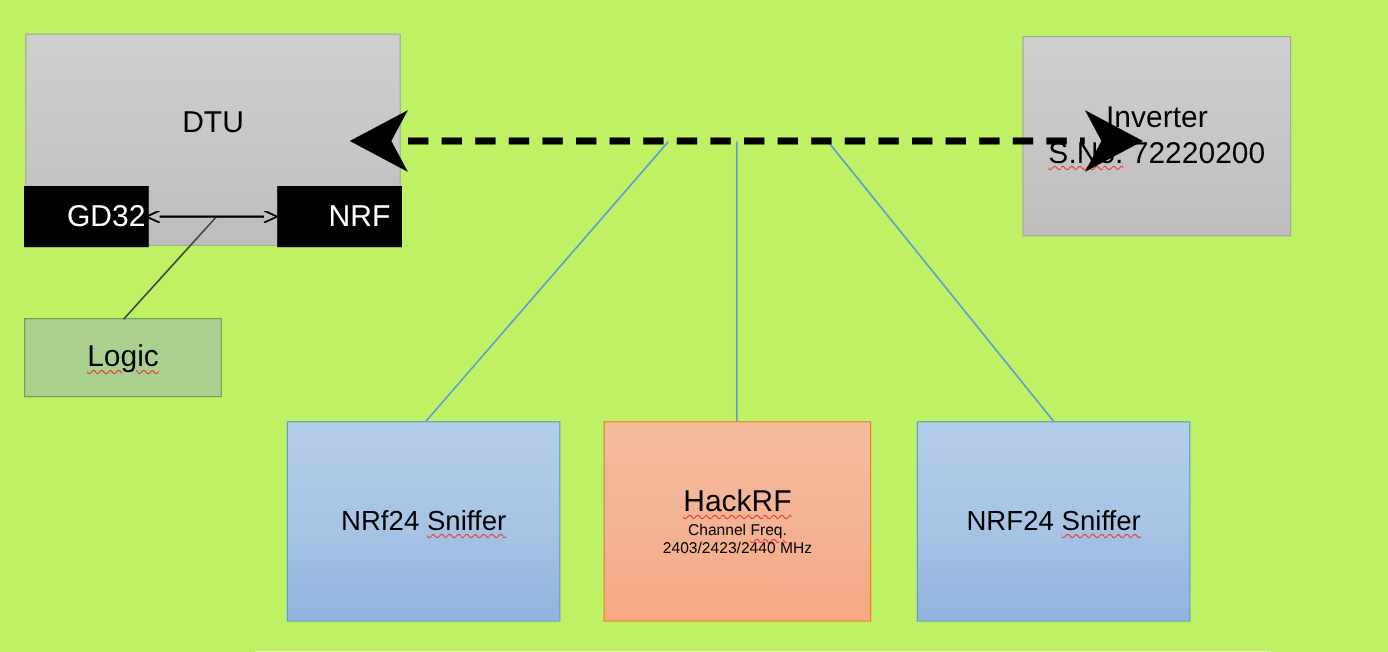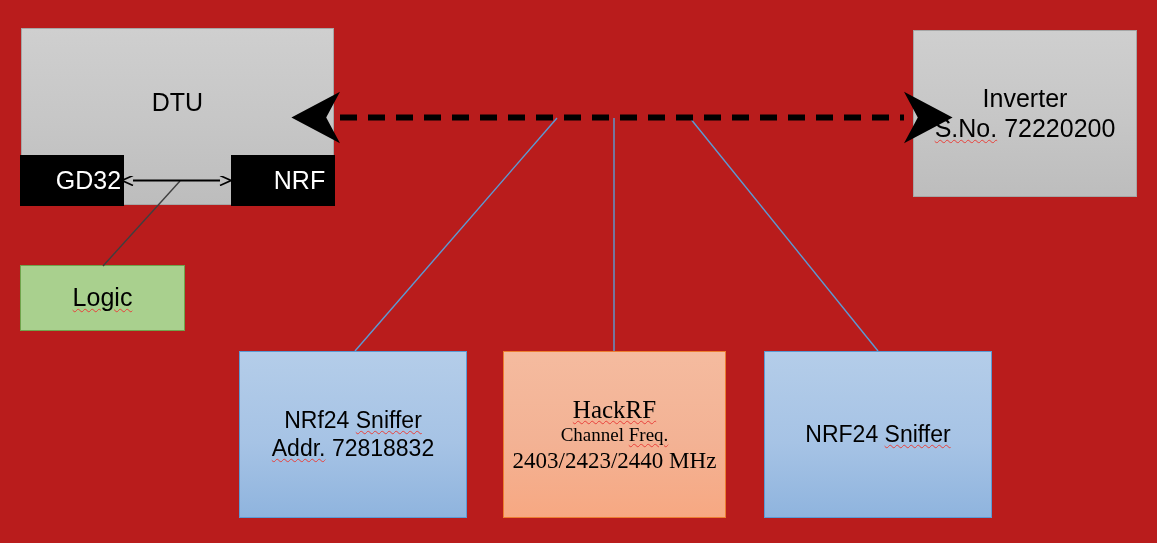--- a/index.html
+++ b/index.html
@@ -7,21 +7,21 @@
     padding: 0;
     background: #ffffff;
   }
   body {
     font-family: "Liberation Sans", sans-serif;
   }
   #canvas {
     position: relative;
     width: 1157px;
     height: 543px;
-    background: #b91c1c;
+    background: #bef264;
     overflow: hidden;
   }
   .node {
     position: absolute;
     box-sizing: border-box;
     display: flex;
     flex-direction: column;
     align-items: center;
     justify-content: center;
     text-align: center;
@@ -52,25 +52,24 @@
   .blue-box {
     background: linear-gradient(to bottom, #b4cde9 0%, #a6c3e5 55%, #8fb4de 100%);
     border: 1px solid #5b9bd5;
     color: #000000;
     font-size: 23px;
   }
   .orange-box {
     background: linear-gradient(to bottom, #f5bb9f 0%, #f3b294 55%, #f7a882 100%);
     border: 1px solid #ed7d31;
     color: #000000;
-    font-family: Liberation Serif, serif;
   }
   .orange-box .line-1 { font-size: 25px; }
-  .orange-box .line-2 { font-size: 19px; }
-  .orange-box .line-3 { font-size: 23px; }
+  .orange-box .line-2 { font-size: 13px; }
+  .orange-box .line-3 { font-size: 13px; }
 
   .misspell {
     text-decoration: underline;
     text-decoration-style: wavy;
     text-decoration-color: #e8403a;
     text-decoration-thickness: 1px;
     text-underline-offset: 2px;
   }
   svg.overlay {
     position: absolute;
@@ -127,36 +126,32 @@
   </div>
 
   <div class="node chip" style="left:231px; top:155px; width:104px; height:51px;">
     <span>NRF</span>
   </div>
 
   <div class="node green-box" style="left:20px; top:265px; width:165px; height:66px;">
     <span class="misspell">Logic</span>
   </div>
 
-  <div class="node grey-box" style="left:913px; top:30px; width:224px; height:167px;">
+  <div class="node grey-box" style="left:852px; top:30px; width:224px; height:167px;">
     <div>Inverter</div>
     <div>
       <span class="misspell">S.No.</span>
       <span>72220200</span>
     </div>
   </div>
 
   <div class="node blue-box" style="left:239px; top:351px; width:228px; height:167px;">
     <div>
       <span>NRf24</span>
       <span class="misspell">Sniffer</span>
-    </div>
-    <div>
-      <span class="misspell">Addr.</span>
-      <span>72818832</span>
     </div>
   </div>
 
   <div class="node orange-box" style="left:503px; top:351px; width:223px; height:167px;">
     <div class="line-1 misspell">HackRF</div>
     <div class="line-2">
       <span>Channel</span>
       <span class="misspell">Freq.</span>
     </div>
     <div class="line-3">2403/2423/2440 MHz</div>

